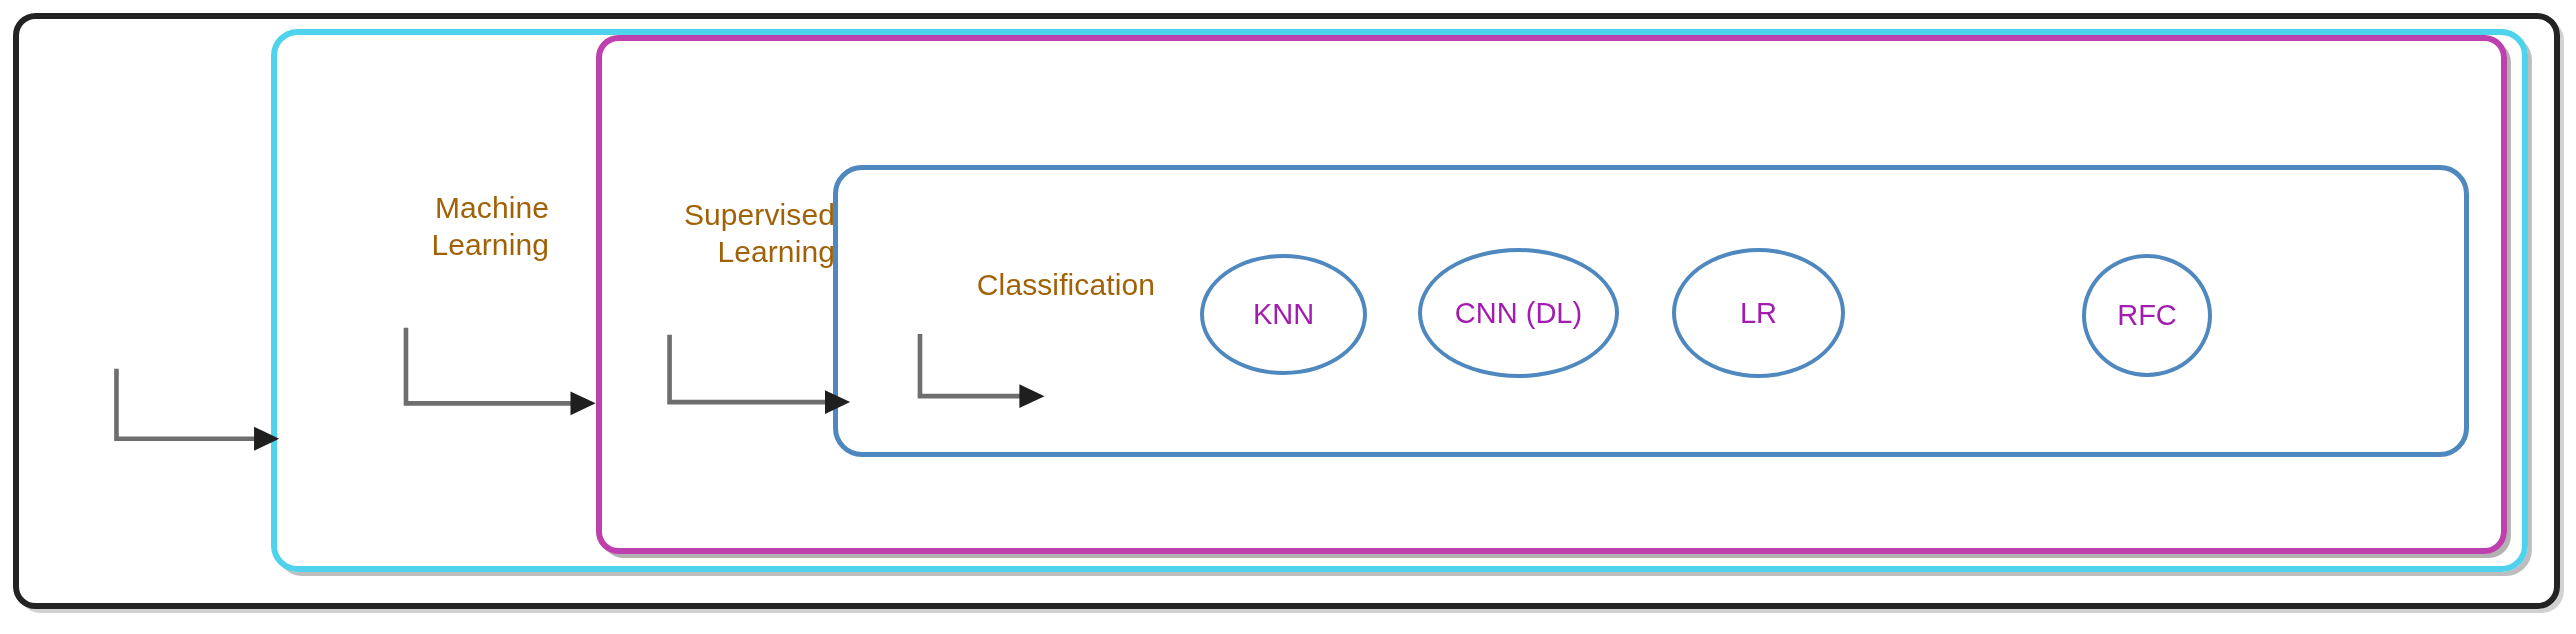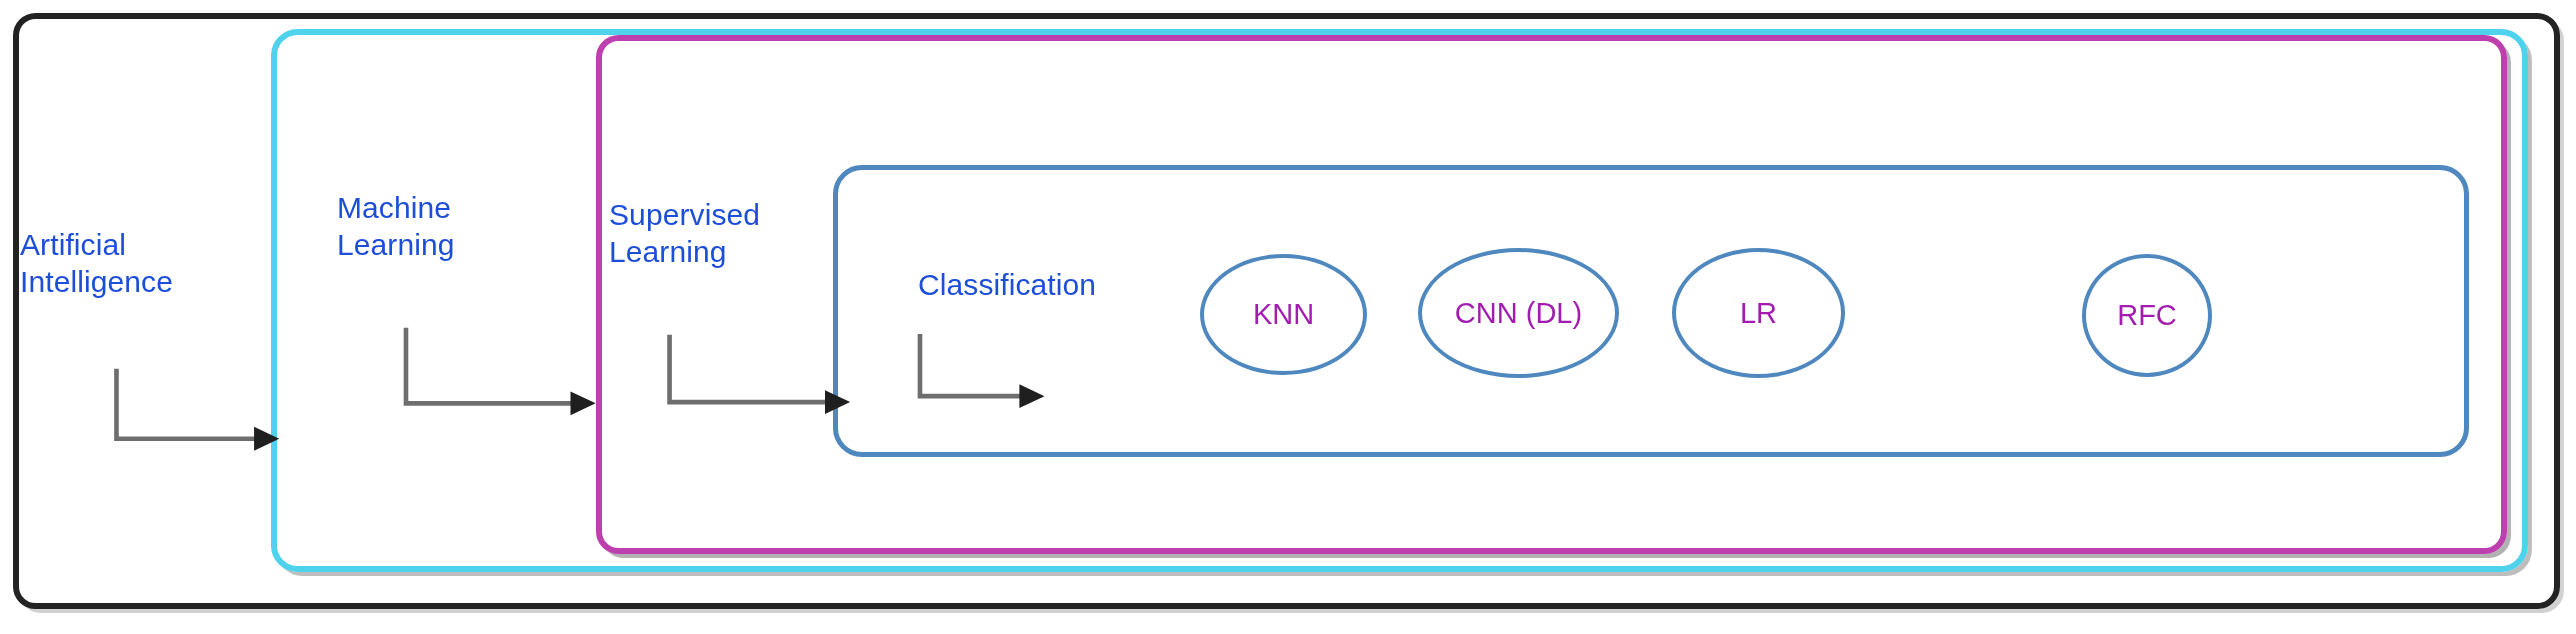--- a/index.html
+++ b/index.html
@@ -69,32 +69,33 @@
     height: 292px;
     border-width: 5.3px;
     border-color: #4E88BE;
     border-radius: 29px;
     box-shadow: 0 0 0 0 rgba(0,0,0,0);
   }
 
   
   .label {
     position: absolute;
-    color: #1d4ed8;
+    color: #a16207;
     font-size: 30px;
     line-height: 37px;
     letter-spacing: 0.1px;
     white-space: pre-line;
     font-family: "Liberation Sans", sans-serif;
+    text-align: right;
   }
 
   .label-ai  { left: 20px;   top: 226px; width: 226px; }
   .label-ml  { left: 337px;  top: 189px; width: 212px; }
   .label-sl  { left: 609px;  top: 196px; width: 226px; }
-  .label-cls { left: 876px; top: 266px; width: 279px; margin-left: 42px; }
+  .label-cls { left: 876px; top: 266px; width: 279px; }
 
   
   .arrow {
     position: absolute;
   }
   .arrow svg { display: block; overflow: visible; }
 
   
   .ellipse {
     position: absolute;
@@ -124,22 +125,20 @@
 </head>
 <body>
 
 <div id="canvas">
 
   <div class="box box-ai"></div>
   <div class="box box-ml"></div>
   <div class="box box-sl"></div>
   <div class="box box-cls"></div>
 
-  <div class="label label-ai">Artificial
-Intelligence</div>
 
   <div class="label label-ml">Machine
 Learning</div>
 
   <div class="label label-sl">Supervised
 Learning</div>
 
   <div class="label label-cls">Classification</div>
 
   <div class="arrow" style="left:112px; top:366px;">

